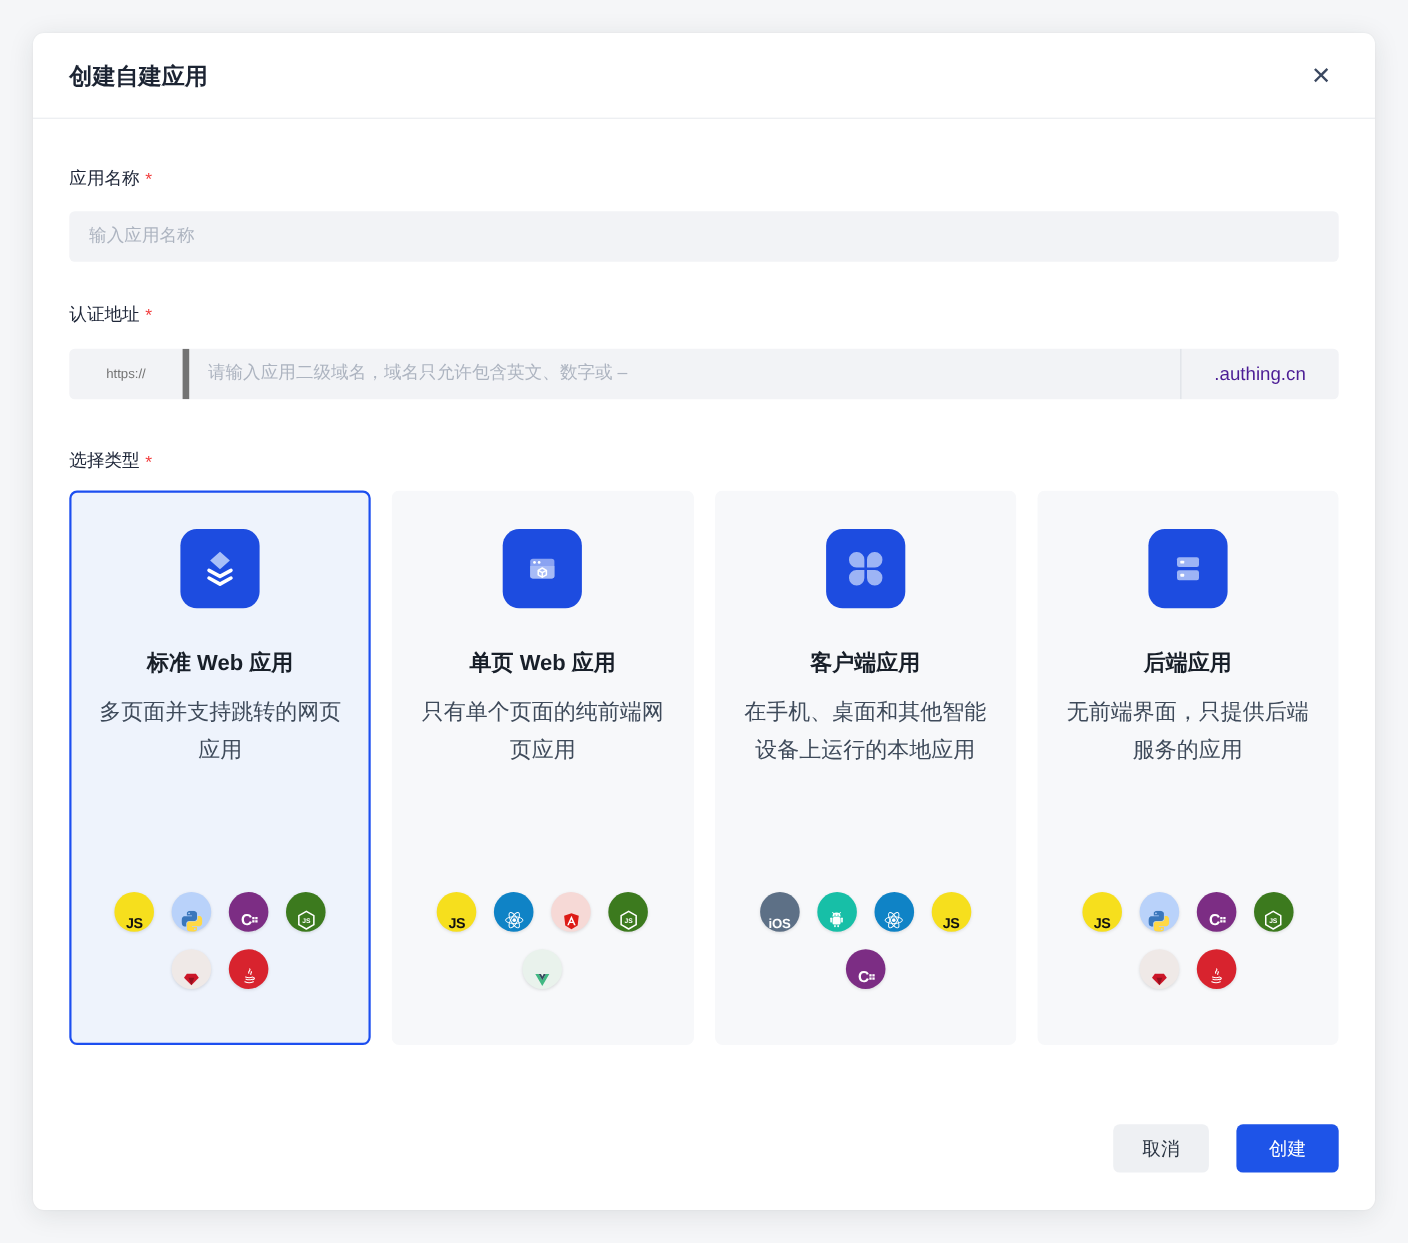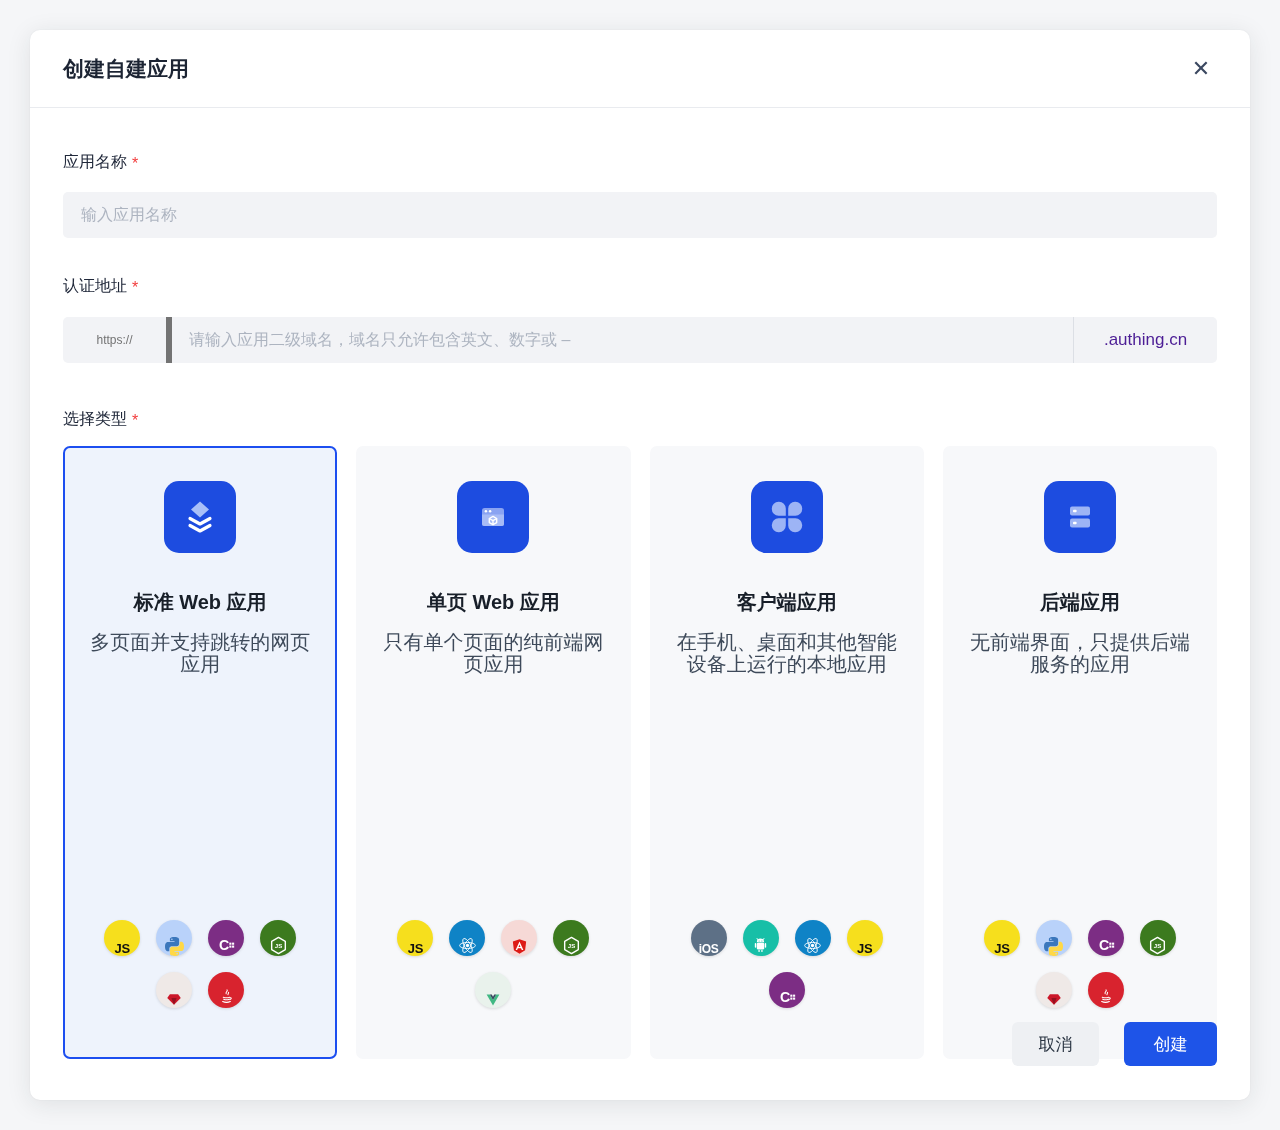--- a/index.html
+++ b/index.html
@@ -52,39 +52,39 @@
   .url-input {
     flex:1; background:transparent; border:none; outline:none;
     padding:0 17px; font-size:16px; color:#20283a; font-family:inherit;
   }
   .url-suffix {
     width:144px; flex:0 0 144px; display:flex; align-items:center; justify-content:center;
     font-size:17px; color:#4c1d95; border-left:1px solid #dcdfe5;
   }
   .cards { margin-top:16px; display:flex; gap:19px; }
   .card {
-    flex:1; height:613px; border-radius:7px;
+    flex:1; height:504px; border-radius:7px;
     background:var(--card-bg,#f7f8fa);
     border:2px solid transparent;
     display:flex; flex-direction:column; align-items:center;
     cursor:pointer;
   }
   .card.selected {
     background:var(--selected-bg,#eef3fc);
     border-color:var(--brand,#1c4ef0);
   }
   .tile {
     margin-top:33px; width:72px; height:72px; border-radius:15px;
     background:var(--tile,#1d4ce0);
     display:flex; align-items:center; justify-content:center;
   }
   .card-title { margin-top:36px; font-size:20px; font-weight:700; color:#181f29; }
   .card-desc {
     margin-top:15px; width:232px; text-align:center;
-    font-size:20px; line-height:22px; color:#3e4a5a;
+    font-size:20px; line-height:34px; color:#3e4a5a;
   }
   .tech-rows { margin-top:auto; margin-bottom:49px; }
   .tech-row { display:flex; justify-content:center; gap:16px; }
   .tech-row + .tech-row { margin-top:16px; }
   .tech {
     width:36px; height:36px; border-radius:50%;
     display:flex; align-items:flex-end; justify-content:center;
     box-shadow:0 1px 3px rgba(0,0,0,.12);
   }
   .tech svg { display:block; }

